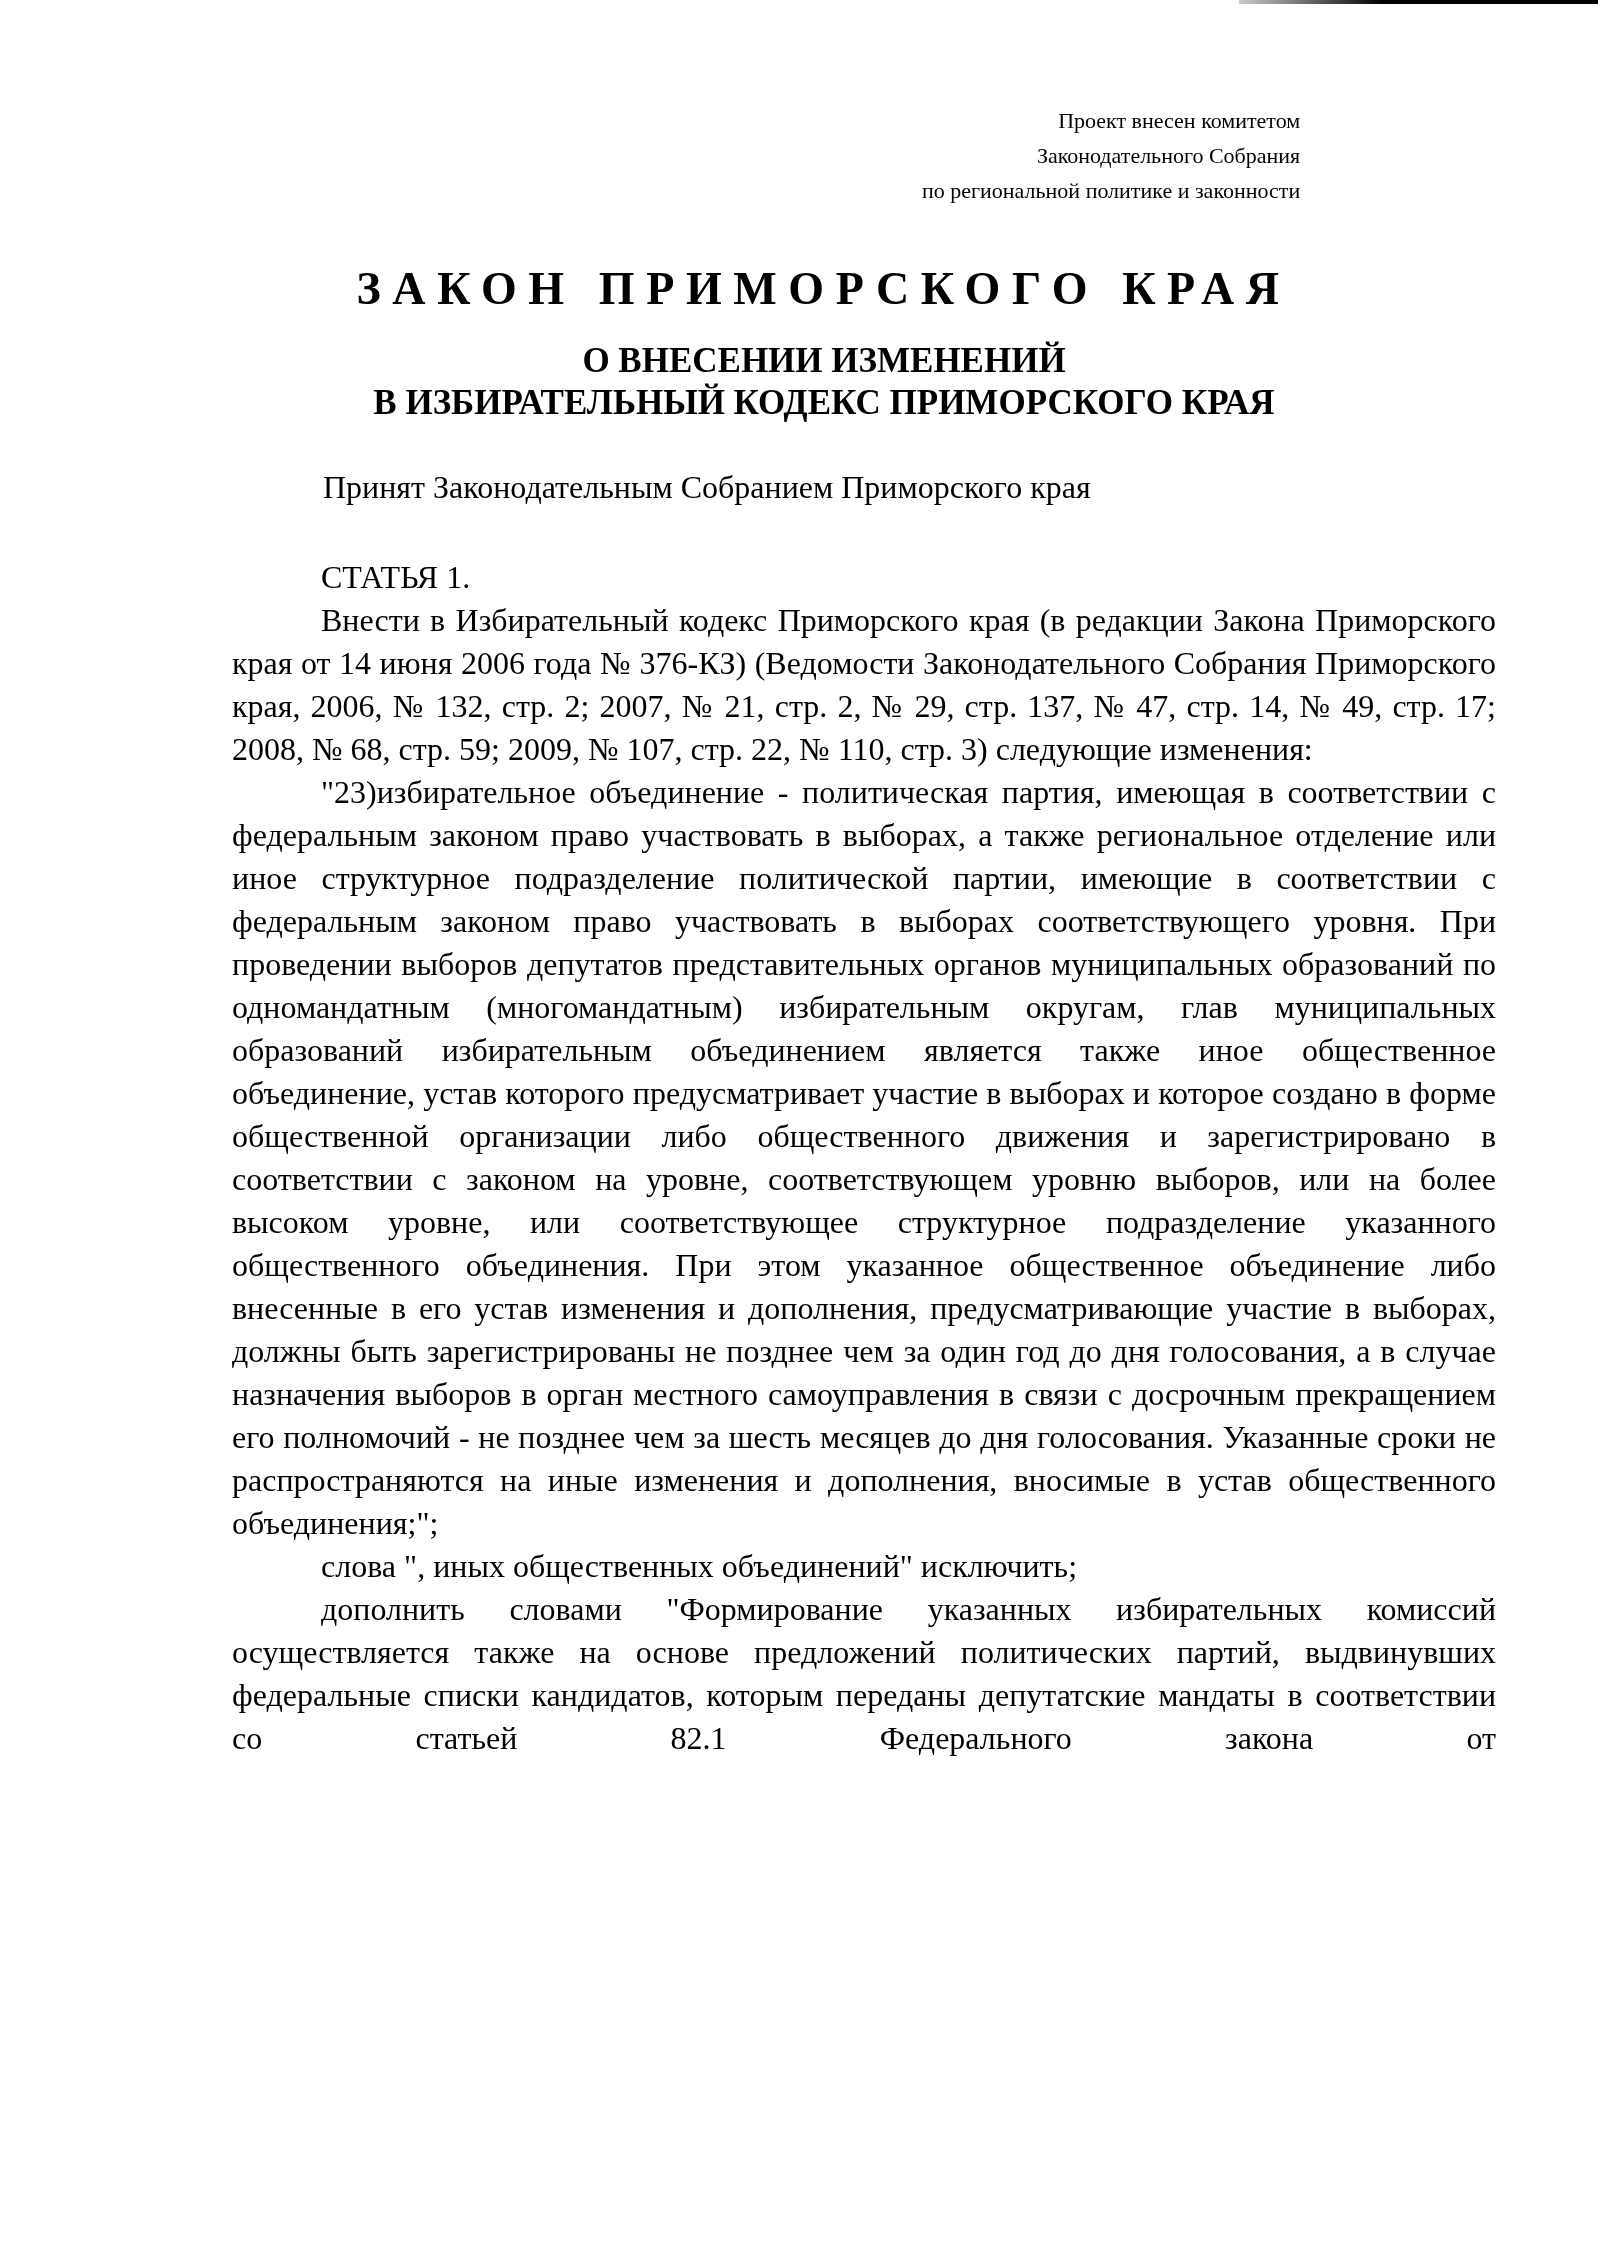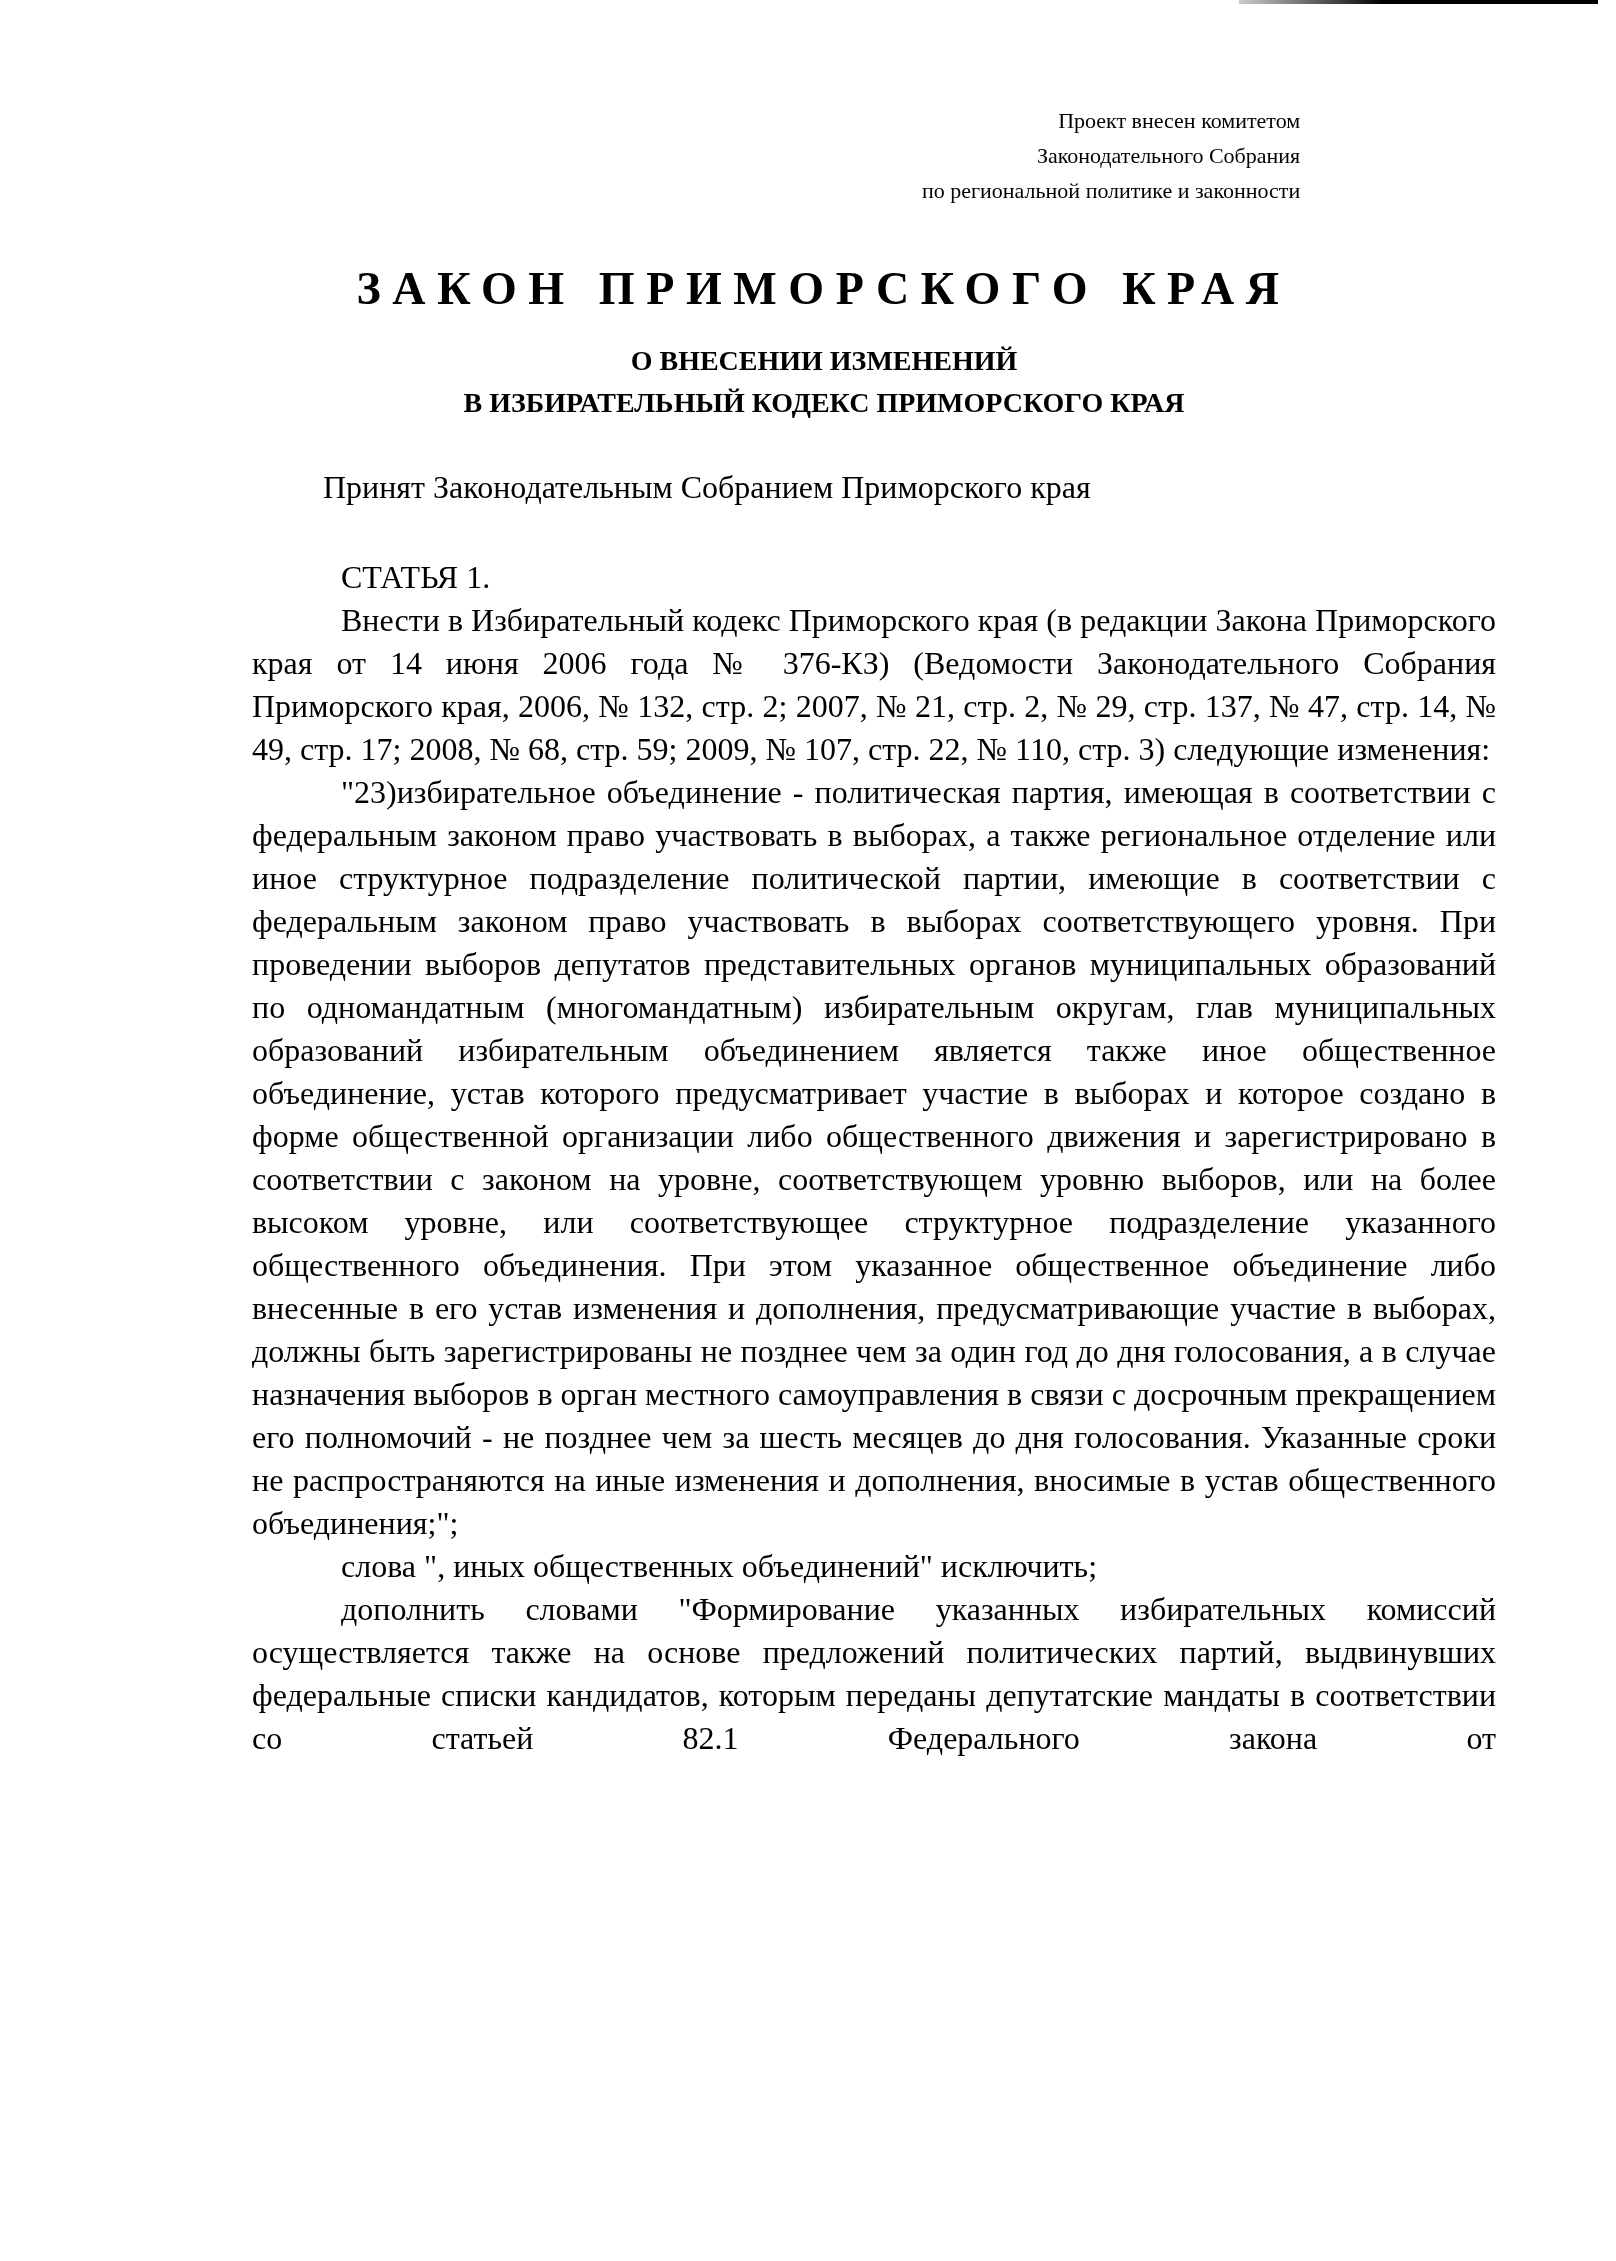--- a/index.html
+++ b/index.html
@@ -17,32 +17,32 @@
       font-size: 22px; line-height: 35px;
     }
     .committee div { white-space: nowrap; text-align: right; }
     .law-title {
       position: absolute; left: 0; width: 1617px; top: 262px;
       text-align: center; font-weight: bold; font-size: 46px;
       letter-spacing: 11.6px; padding-left: 30px; box-sizing: border-box;
     }
     .subtitle {
       position: absolute; left: 0; width: 1609px; top: 340px;
-      text-align: center; font-weight: bold; font-size: 28px; line-height: 42px;
+      text-align: center; font-weight: bold; font-size: 35px; line-height: 42px;
       padding-left: 39px; box-sizing: border-box;
     }
     .adopted {
       position: absolute; left: 323px; top: 469px; font-size: 32px; white-space: nowrap;
     }
     .body-text {
       position: absolute; left: 232px; top: 556px; width: 1264px;
       font-size: 32px; line-height: 43px;
     }
     .p { text-align: justify; text-align-last: left; margin: 0; }
-    .ind { text-indent: 89px; margin-left: 20px; }
+    .ind { text-indent: 89px; }
     .just-full { text-align-last: justify; }
   </style>
 </head>
 <body>
 
 <div class="scan-line"></div>
 
 <div class="committee">
   <div>Проект внесен комитетом</div>
   <div>Законодательного Собрания</div>

